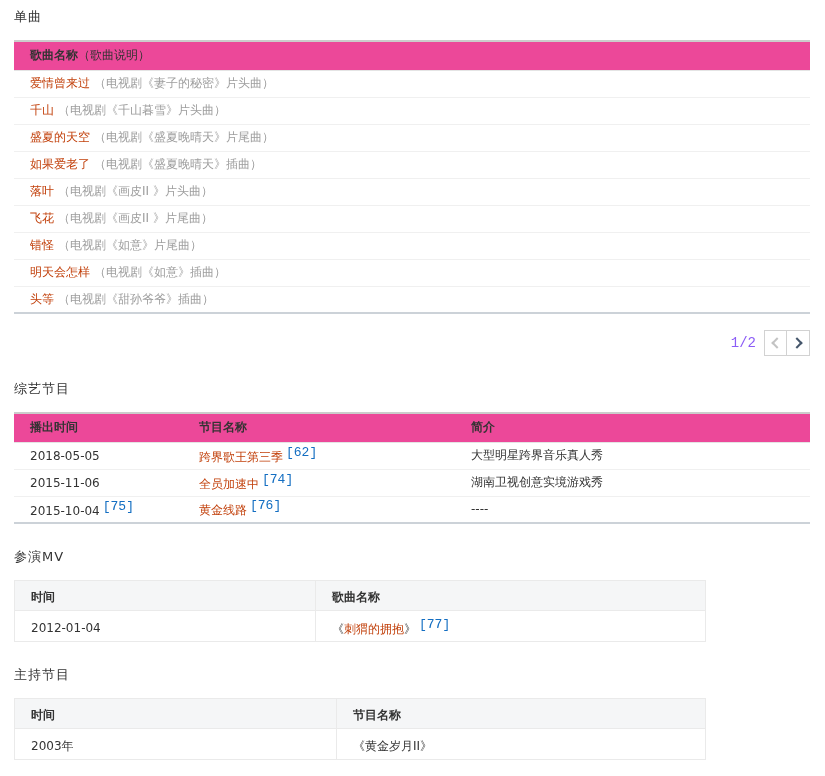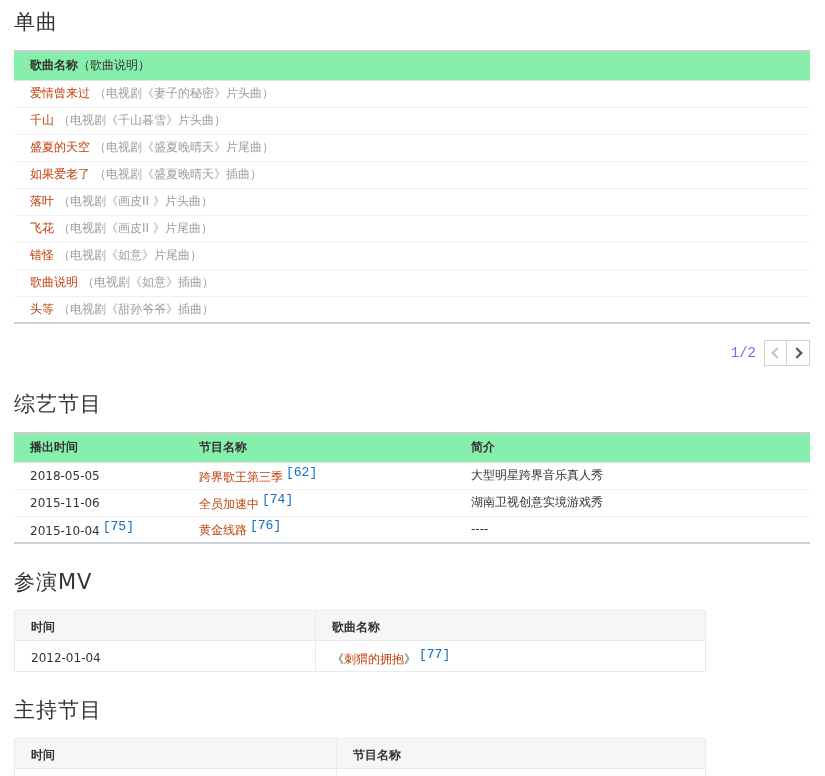--- a/index.html
+++ b/index.html
@@ -9,38 +9,38 @@
     height: 776px;
     background: #ffffff;
     font-family: "DejaVu Sans", "Liberation Sans", sans-serif;
     font-size: 12px;
     color: #333;
     overflow: hidden;
   }
   .page { padding: 6px 15px 0 14px; }
 
   h2.sec-title {
-    font-size: 21px;
+    font-size: 13px;
     font-weight: 400;
     color: #333;
     margin: 24px 0 14px 0;
     letter-spacing: 1px;
   }
   h2.sec-title.first { margin-top: 2px; }
 
   
   table.flat-table {
     width: 796px;
     border-collapse: collapse;
     border-top: 2px solid #cccccc;
     border-bottom: 2px solid #ccd2d8;
     table-layout: fixed;
   }
   table.flat-table th {
-    background: #86efac;
+    background: #ec4899;
     text-align: left;
     font-size: 12px;
     font-weight: bold;
     color: #333;
     height: 29px;
     padding: 0 0 0 16px;
     border-bottom: 1px solid #e4e4e4;
     white-space: nowrap;
   }
   table.flat-table td {
@@ -136,21 +136,21 @@
     <tr>
           <td><a class="lk">落叶</a><span class="note">（电视剧《画皮II 》片头曲）</span></td>
         </tr>
     <tr>
           <td><a class="lk">飞花</a><span class="note">（电视剧《画皮II 》片尾曲）</span></td>
         </tr>
     <tr>
           <td><a class="lk">错怪</a><span class="note">（电视剧《如意》片尾曲）</span></td>
         </tr>
     <tr>
-          <td><a class="lk">歌曲说明</a><span class="note">（电视剧《如意》插曲）</span></td>
+          <td><a class="lk">明天会怎样</a><span class="note">（电视剧《如意》插曲）</span></td>
         </tr>
     <tr>
           <td><a class="lk">头等</a><span class="note">（电视剧《甜孙爷爷》插曲）</span></td>
         </tr>
   </tbody>
     </table>
 
   <div class="pager">
     <span class="pager-num">1/2</span>
     <span class="pg-group">

